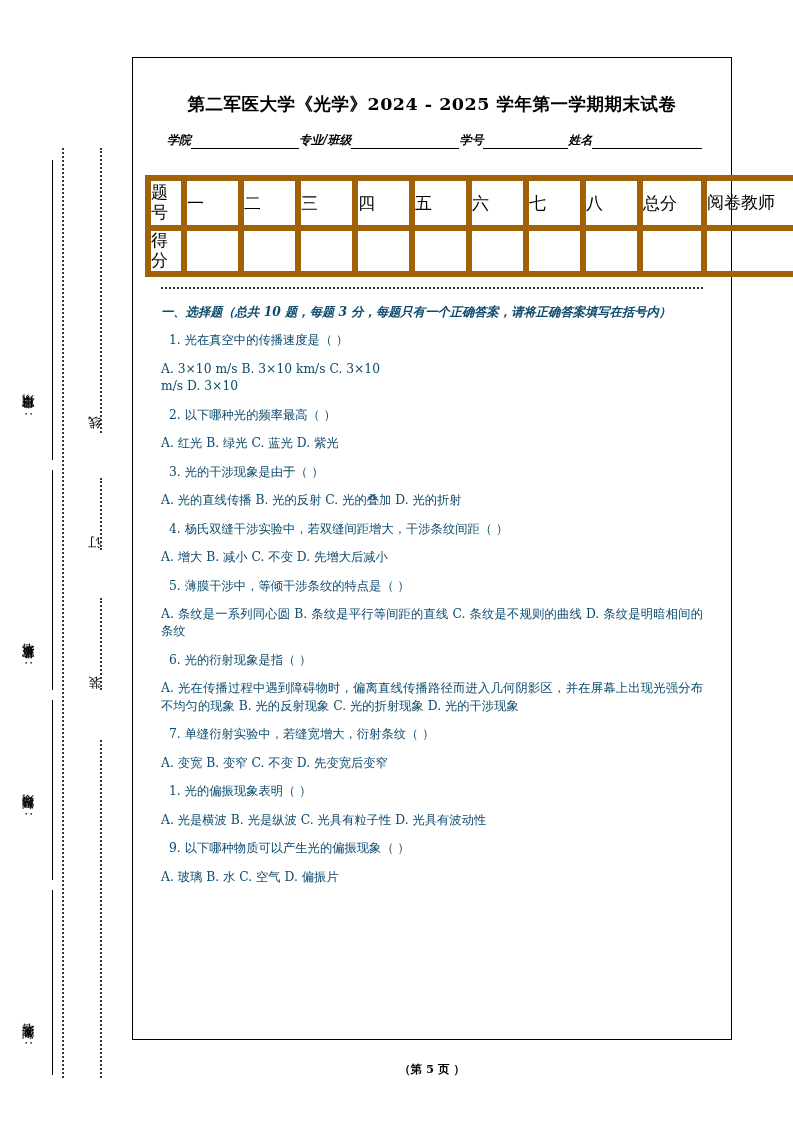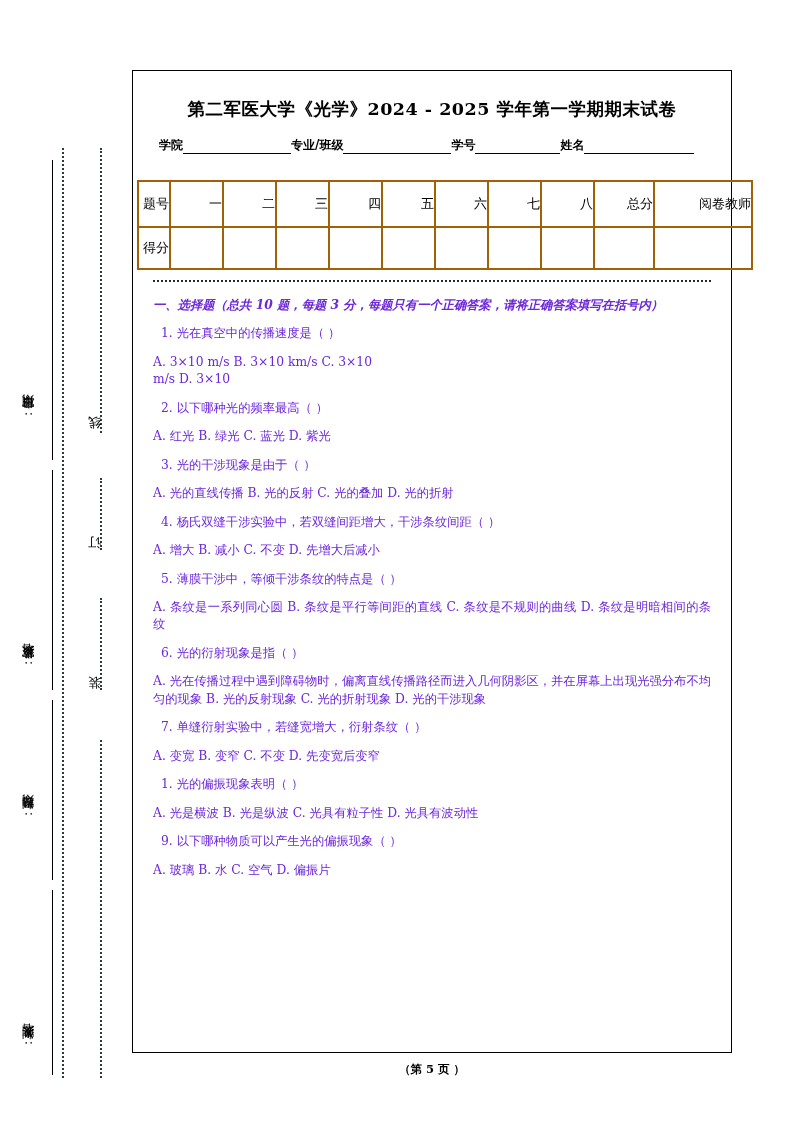--- a/index.html
+++ b/index.html
@@ -99,26 +99,26 @@
   }
   #vrule-1 { top: 160px; height: 300px; }
   #vrule-2 { top: 470px; height: 220px; }
   #vrule-3 { top: 700px; height: 180px; }
   #vrule-4 { top: 890px; height: 185px; }
 
   
   #page-box {
     position: absolute;
     left: 132px;
-    top: 70px;
+    top: 57px;
     width: 600px;
     height: 983px;
     border: 1.5px solid #000;
     box-sizing: border-box;
-    padding: 4px;
+    padding: 12px;
   }
 
   #exam-title {
     margin: 22px 0 0 0;
     text-align: center;
     font-family: "DejaVu Serif", "Liberation Serif", serif;
     font-size: 17.5px;
     font-weight: bold;
     letter-spacing: 0.5px;
     color: #000;
@@ -127,43 +127,43 @@
   
   #identity-row {
     margin: 16px 18px 0 22px;
     display: flex;
     align-items: flex-end;
     font-size: 12px;
     font-family: "DejaVu Serif", "Liberation Serif", serif;
     font-weight: bold;
   }
   .id-field { display: flex; align-items: flex-end; }
-  .id-label { white-space: nowrap; }
+  .id-label { white-space: nowrap; font-style: italic; }
   .id-blank {
     border-bottom: 1px solid #000;
     height: 13px;
   }
   #blank-college  { width: 108px; }
   #blank-major    { width: 108px; }
   #blank-sid      { width: 85px; }
   #blank-name     { width: 110px; }
 
   
   #score-table {
     margin: 26px auto 0 auto;
     border-collapse: collapse;
     width: 556px;
     table-layout: fixed;
   }
   #score-table td {
-    border: 2px solid #a16207;
-    text-align: right;
+    border: 6px solid #a16207;
+    text-align: left;
     vertical-align: middle;
     font-family: "DejaVu Serif", "Liberation Serif", serif;
-    font-size: 13px;
+    font-size: 17px;
     padding: 0;
   }
   #score-table tr.row-header td { height: 44px; }
   #score-table tr.row-score  td { height: 40px; }
   #score-table td.col-rowlabel { width: 30px; }
   #score-table td.col-q        { width: 51px; }
   #score-table td.col-total    { width: 58px; }
   #score-table td.col-teacher  { width: 96px; }
   .stacked { line-height: 1.15; }
 
@@ -173,21 +173,21 @@
     border-top: 2.5px dotted #1d2a30;
     height: 0;
   }
 
   
   #question-body {
     margin: 14px 16px 0 16px;
     font-family: "DejaVu Serif", "Liberation Serif", serif;
     font-size: 12.3px;
     line-height: 1.42;
-    color: #6d28d9;
+    color: #0c4a6e;
   }
   .section-heading {
     font-weight: bold;
     font-style: italic;
     margin: 0 0 12px 0;
     text-align: justify;
   }
   .q-stem {
     margin: 0 0 11px 8px;
   }

